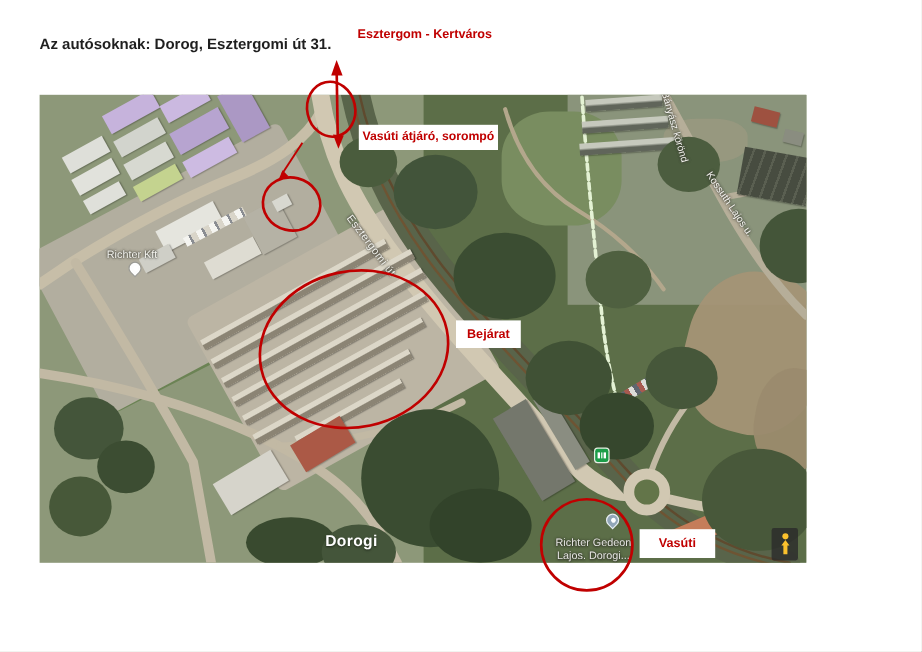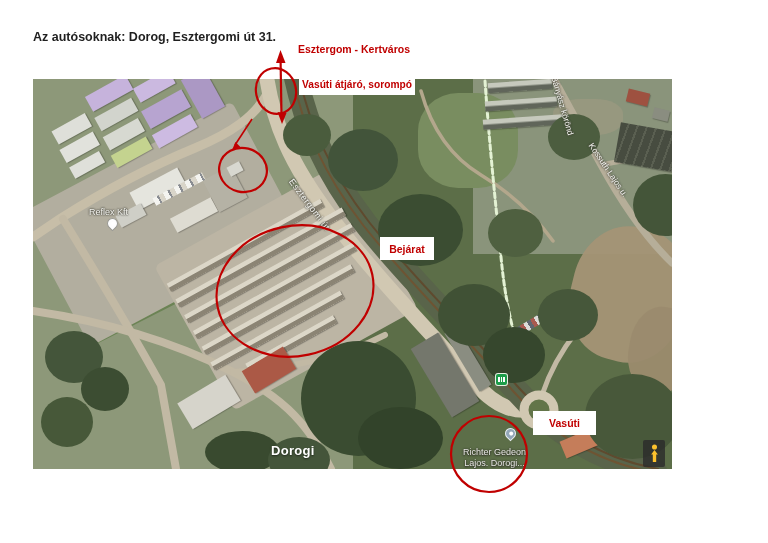--- a/index.html
+++ b/index.html
@@ -3,22 +3,22 @@
 <meta charset="utf-8">
 <style>
   html,body{margin:0;padding:0;background:#ffffff;}
   #page{position:relative;width:768px;height:543px;background:#ffffff;overflow:hidden;
         font-family:"Liberation Sans",sans-serif;}
   .abs{position:absolute;}
 
   
   #doc-title{left:33px;top:30px;font-size:12.5px;font-weight:700;color:#1f1f1f;white-space:nowrap;}
   .red-note{font-weight:700;color:var(--accent,#c00000);font-size:10.5px;white-space:nowrap;}
-  #dest-label{left:298px;top:43px;}
-  .note-box{background:#ffffff;display:flex;align-items:center;justify-content:center;z-index:10;}
+  #dest-label{left:298px;top:23px;}
+  .note-box{background:#ffffff;display:flex;align-items:center;justify-content:center;z-index:10;margin-top:30px;}
   #vasuti-box{left:299px;top:74px;width:116px;height:21px;}
   #telefon-box{left:271px;top:137px;width:101px;height:22px;}
   #parkolo-box{left:380px;top:237px;width:54px;height:23px;}
   #bejarat-box{left:533px;top:411px;width:63px;height:24px;}
 
   
   #map{left:33px;top:79px;width:639px;height:390px;background:#8d9879;overflow:hidden;z-index:1;}
   #map .abs{position:absolute;}
   .blob{border-radius:50%;}
   #right-green{left:320px;top:0;width:319px;height:390px;background:#5c6e48;}
@@ -153,21 +153,21 @@
     <div class="abs blob lvl3" style="left:600px;top:95px;width:65px;height:62px;background:#445539;"></div>
     <div class="abs blob lvl3" style="left:515px;top:35px;width:52px;height:46px;background:#4c5d3f;"></div>
     <div class="abs blob lvl3" style="left:12px;top:252px;width:58px;height:52px;background:#44553a;"></div>
     <div class="abs blob lvl3" style="left:48px;top:288px;width:48px;height:44px;background:#3c4d32;"></div>
     <div class="abs blob lvl3" style="left:8px;top:318px;width:52px;height:50px;background:#475839;"></div>
     <div class="abs blob lvl3" style="left:172px;top:352px;width:75px;height:42px;background:#394a2f;"></div>
     <div class="abs blob lvl3" style="left:235px;top:358px;width:62px;height:46px;background:#44553a;"></div>
     <div class="abs blob lvl3" style="left:455px;top:130px;width:55px;height:48px;background:#4f6040;"></div>
     <div class="abs blob lvl3" style="left:505px;top:210px;width:60px;height:52px;background:#46573a;"></div>
 
-    <div class="abs glabel" id="reflex-label">Reflex Kft</div>
+    <div class="abs glabel" id="reflex-label">Richter Kft</div>
     <div class="abs pin" id="reflex-pin">
         <span class="dot"></span>
       </div>
     <div class="abs glabel" id="road-label">Esztergomi út</div>
     <div class="abs glabel" id="street1-label">Bányász körönd</div>
     <div class="abs glabel" id="street2-label">Kossuth Lajos u.</div>
     <div class="abs gplace" id="richter-label">
       <div>Richter Gedeon</div>
       <div>Lajos. Dorogi...</div>
     </div>

